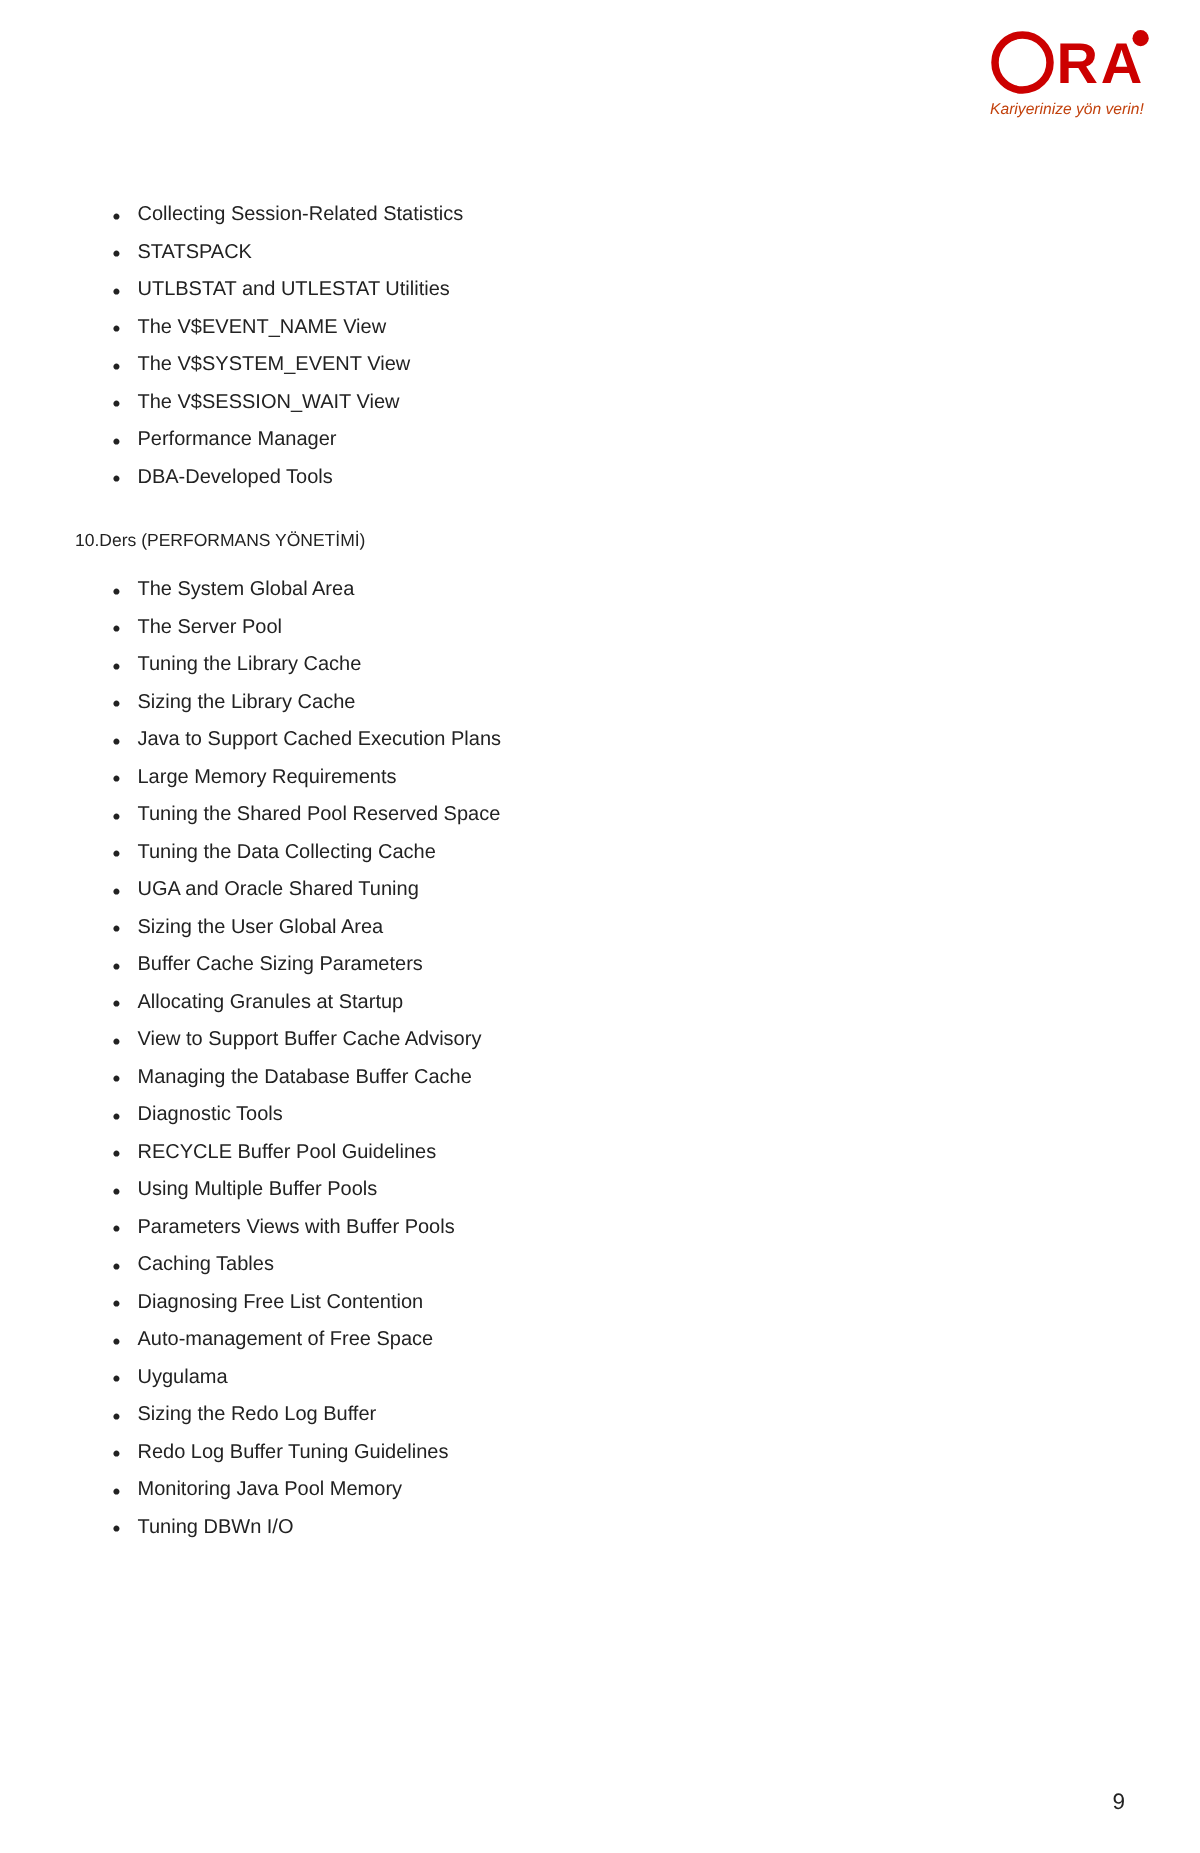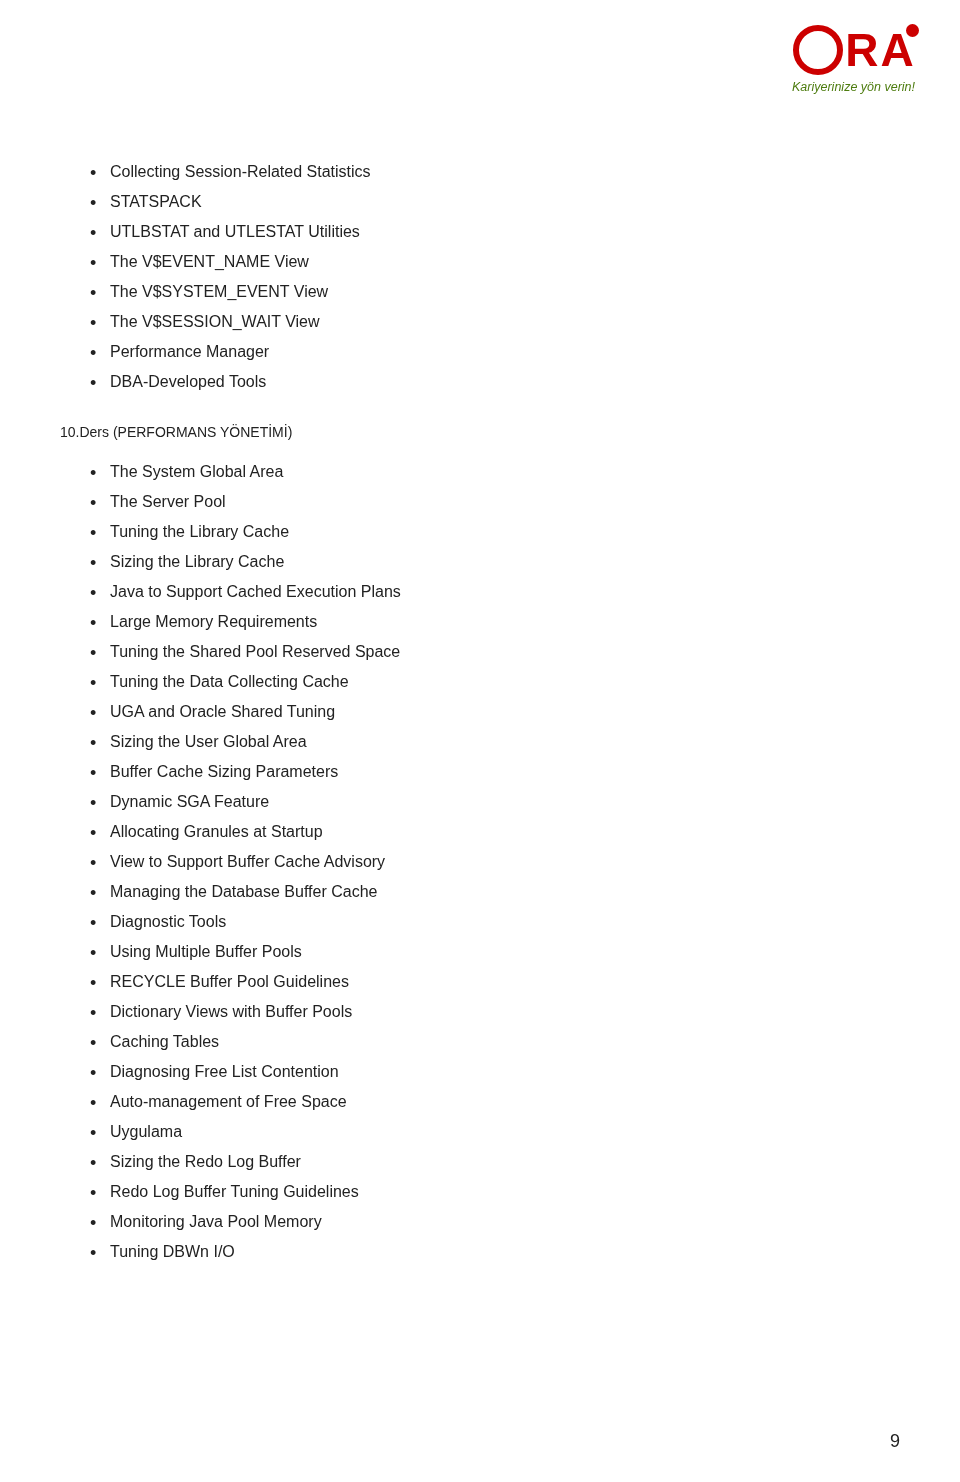--- a/index.html
+++ b/index.html
@@ -126,21 +126,21 @@
       top: -3px;
       right: -5px;
       width: 13px;
       height: 13px;
       border-radius: 50%;
       background: #cc0000;
     }
 
     .tagline {
       font-size: 12.5px;
-      color: #4d7c0f;
+      color: #c2410c;
       margin-top: 5px;
       font-style: italic;
       white-space: nowrap;
     }
   </style>
 </head>
 <body>
 
 <div class="page-container">
 
@@ -176,28 +176,27 @@
         <li>The Server Pool</li>
         <li>Tuning the Library Cache</li>
         <li>Sizing the Library Cache</li>
         <li>Java to Support Cached Execution Plans</li>
         <li>Large Memory Requirements</li>
         <li>Tuning the Shared Pool Reserved Space</li>
         <li>Tuning the Data Collecting Cache</li>
         <li>UGA and Oracle Shared Tuning</li>
         <li>Sizing the User Global Area</li>
         <li>Buffer Cache Sizing Parameters</li>
-        <li>Dynamic SGA Feature</li>
         <li>Allocating Granules at Startup</li>
         <li>View to Support Buffer Cache Advisory</li>
         <li>Managing the Database Buffer Cache</li>
         <li>Diagnostic Tools</li>
+        <li>RECYCLE Buffer Pool Guidelines</li>
         <li>Using Multiple Buffer Pools</li>
-        <li>RECYCLE Buffer Pool Guidelines</li>
-        <li>Dictionary Views with Buffer Pools</li>
+        <li>Parameters Views with Buffer Pools</li>
         <li>Caching Tables</li>
         <li>Diagnosing Free List Contention</li>
         <li>Auto-management of Free Space</li>
         <li>Uygulama</li>
         <li>Sizing the Redo Log Buffer</li>
         <li>Redo Log Buffer Tuning Guidelines</li>
         <li>Monitoring Java Pool Memory</li>
         <li>Tuning DBWn I/O</li>
       </ul>
 

